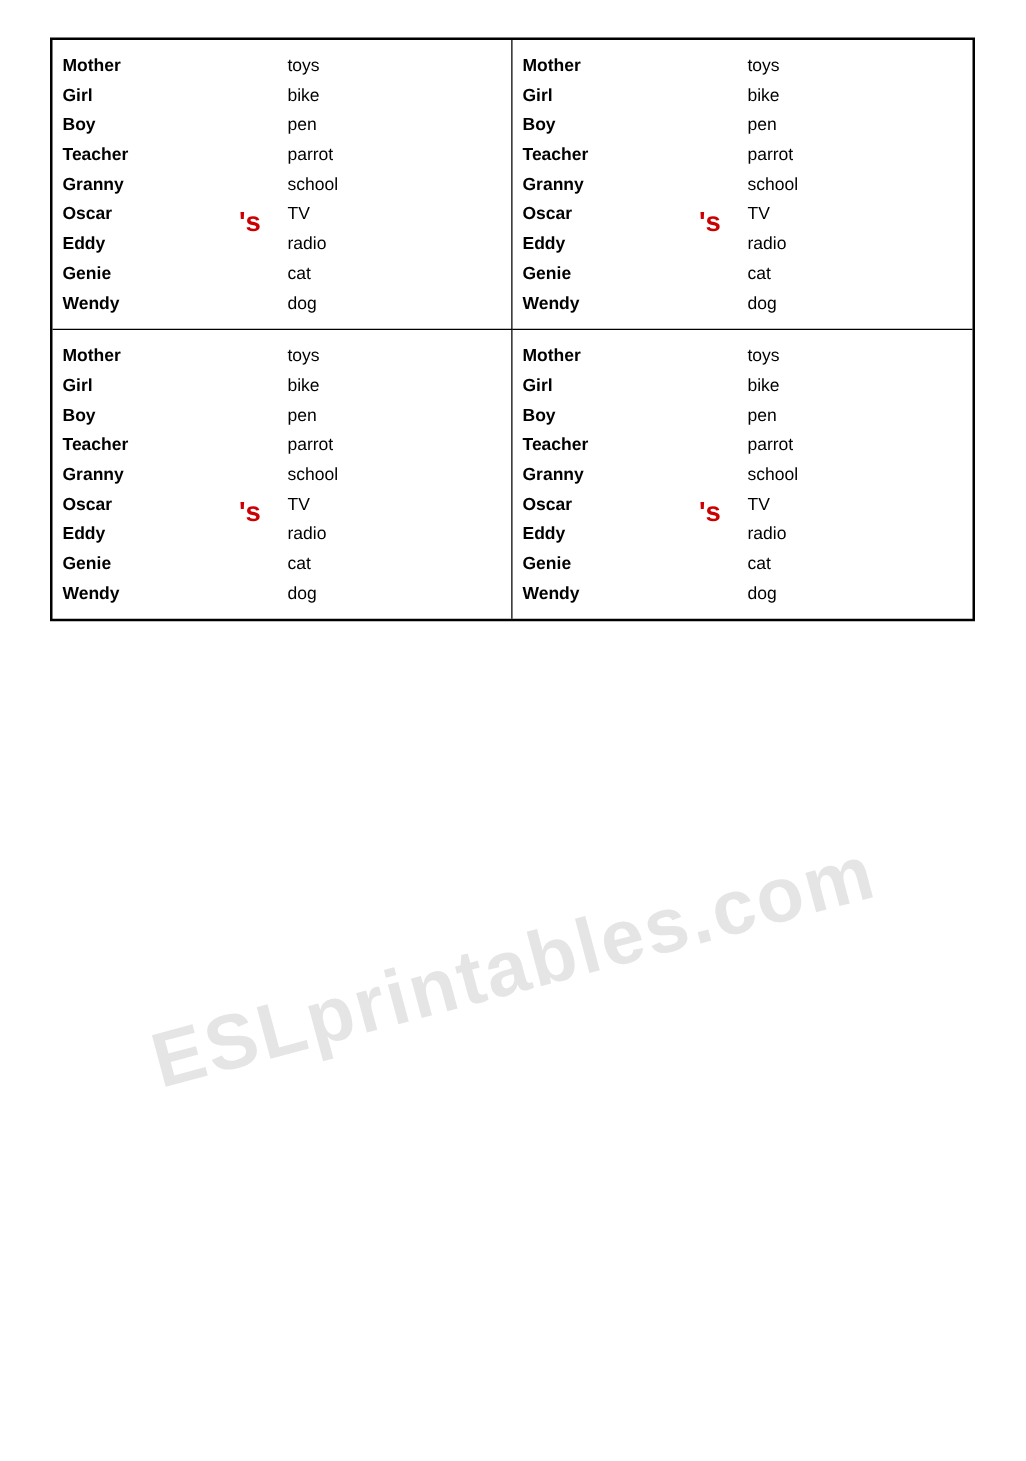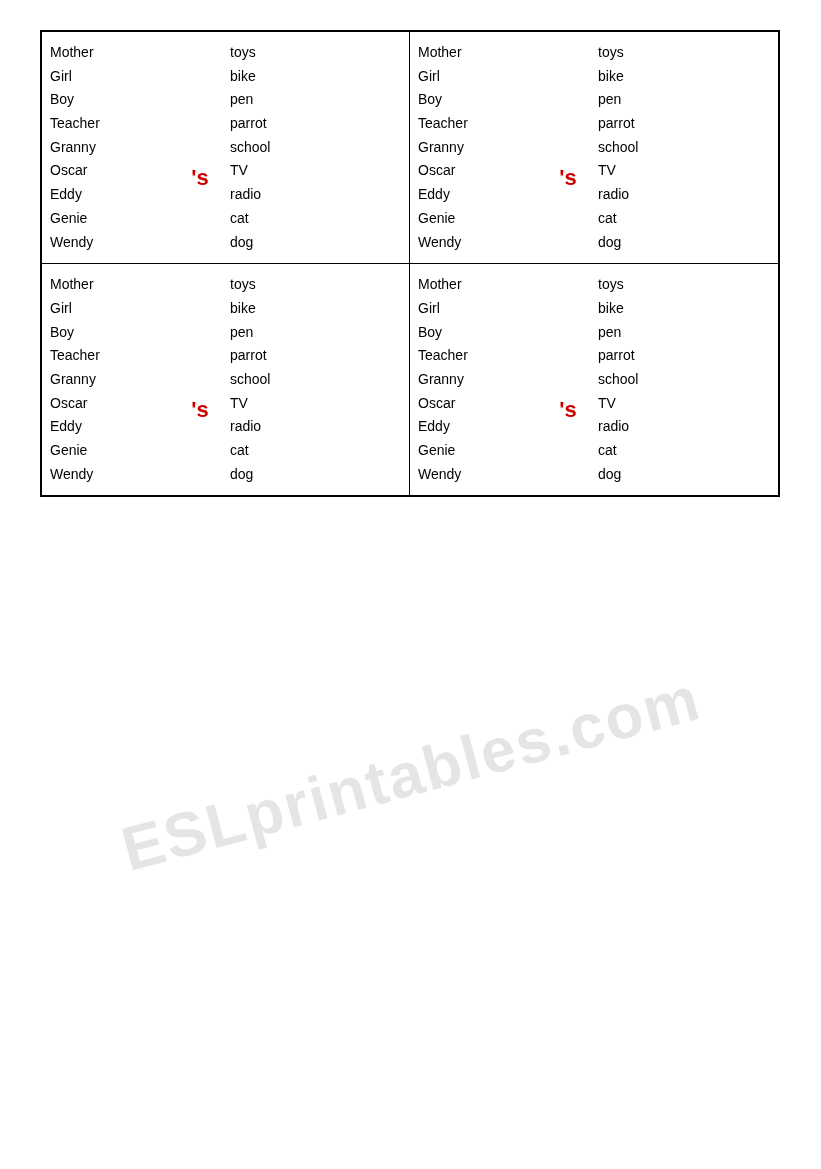--- a/index.html
+++ b/index.html
@@ -40,20 +40,21 @@
 
     .card:nth-child(3),
     .card:nth-child(4) {
       border-bottom: none;
     }
 
     .card-names {
       display: flex;
       flex-direction: column;
       gap: 2px;
+      font-weight: bold;
     }
 
     .card-names span {
       line-height: 1.55;
     }
 
     .card-middle {
       display: flex;
       align-items: center;
       justify-content: center;

